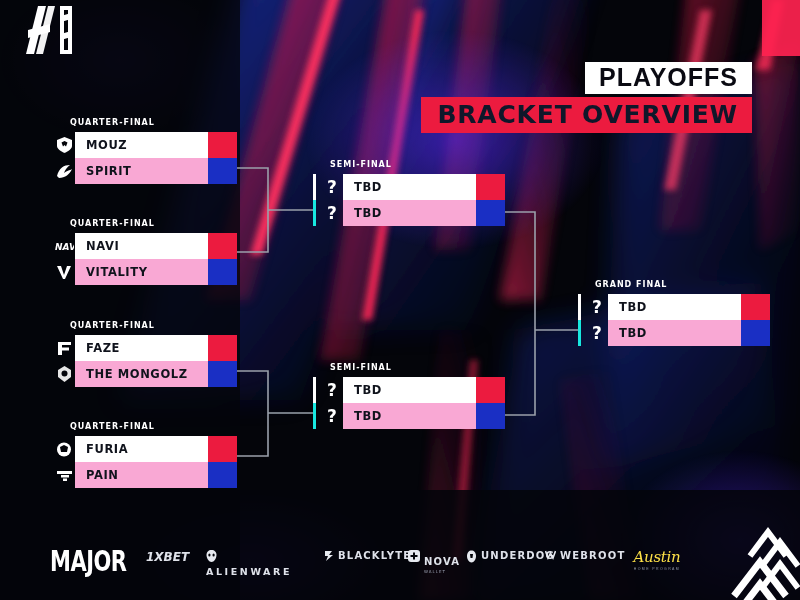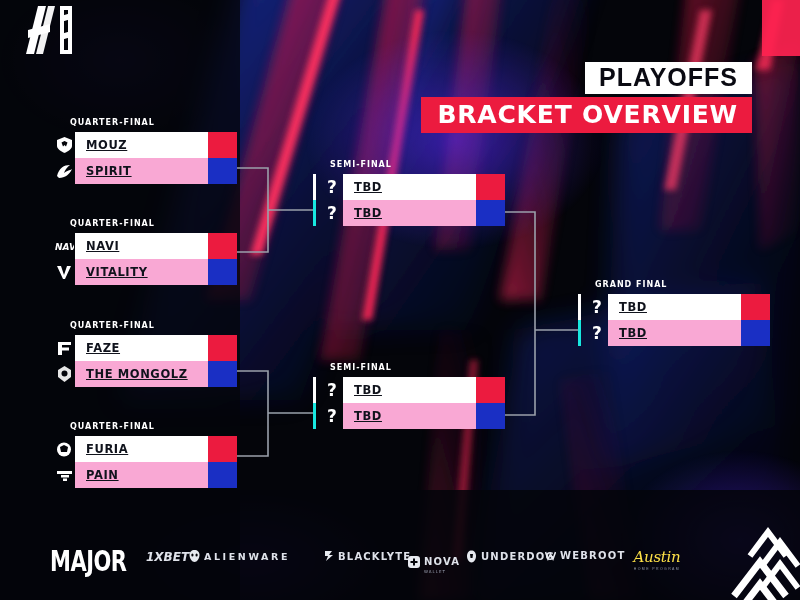--- a/index.html
+++ b/index.html
@@ -22,21 +22,21 @@
 
   
   .title-wrap { position:absolute; right:48px; top:62px; text-align:right; }
   .title-playoffs {
     display:inline-block; background:#ffffff; color:#0a0a12;
     font-size:25px; font-weight:bold; letter-spacing:1.0px;
     padding:3px 14px 4px 14px; line-height:1;
     font-family:Liberation Sans, sans-serif;
   }
   .title-bracket {
-    display:block; background:#ec1b3f; color:#ffffff;
+    display:block; background:#ec1b3f; color:#0f172a;
     font-size:25px; font-weight:bold; letter-spacing:0.8px;
     padding:5px 14px 6px 16px; line-height:1; margin-top:3px;
     font-family:"DejaVu Sans", sans-serif;
   }
 
   
   .match { position:absolute; }
   .round-label {
     color:#ffffff; font-size:8px; font-weight:bold;
     letter-spacing:1.0px; margin-bottom:5px; margin-left:17px;
@@ -51,21 +51,21 @@
   .logo-cell { flex:1; display:flex; align-items:center; justify-content:center; }
   .logo-cell svg { display:block; }
   .qmark { color:#ffffff; font-size:17px; font-weight:bold;
     font-family:"DejaVu Sans", sans-serif; line-height:1; }
 
   .rows { flex:1; display:flex; flex-direction:column; }
   .row { display:flex; align-items:center; height:26px; }
   .row .name {
     flex:1; font-size:11.5px; font-weight:bold; letter-spacing:0.6px;
     padding-left:11px; color:#10131c;
-    font-family:"DejaVu Sans", sans-serif; white-space:nowrap;text-decoration:underline;
+    font-family:"DejaVu Sans", sans-serif; white-space:nowrap;
   }
   .row.top { background:#ffffff; }
   .row.bot { background:#f9a8d4; }
   .score { width:29px; align-self:stretch; }
   .row.top .score { background:#ec1b3f; }
   .row.bot .score { background:#1a2fc4; }
 
   
   #lines { position:absolute; inset:0; width:800px; height:600px; }
 
@@ -73,21 +73,21 @@
   .sponsor-bar { position:absolute; left:0; right:0; bottom:0; height:74px; }
   .major {
     position:absolute; left:50px; top:20px;
     color:#fff; font-size:21px; font-weight:bold; letter-spacing:-0.5px;
     font-family:"DejaVu Sans", sans-serif;
     transform:scaleY(1.32); transform-origin:left top;
   }
   .sponsor {
     position:absolute; top:24px; color:#dfe2ea;
     font-family:"DejaVu Sans", sans-serif; white-space:nowrap;
-    display:flex; align-items:center; gap:4px;
+    display:flex; gap:4px;
   }
   .sp-txt { font-size:10px; font-weight:bold; letter-spacing:1.2px; }
   .sp-sub { font-size:4px; letter-spacing:1px; color:#9aa0b0; display:block; }
   .sp-italic { font-style:italic; font-size:12px; font-weight:bold; letter-spacing:0; }
   .sp-thin { font-size:9.5px; font-weight:bold; letter-spacing:2.6px; }
   .austin { position:absolute; top:22px; text-align:center; }
   .austin .nm { font-size:15px; font-style:italic; color:#fde047;
     font-family:"DejaVu Serif", serif; letter-spacing:-0.3px; }
   .austin .sb { font-size:3.5px; letter-spacing:1.4px; color:#8e94a4; margin-top:1px; }
 
@@ -397,21 +397,21 @@
   </div>
 
   <div class="sponsor-bar">
 
     <div class="major">MAJOR</div>
 
     <div class="sponsor" style="left:146px;">
       <span class="sp-italic">1XBET</span>
     </div>
 
-    <div class="sponsor" style="left:189px;">
+    <div class="sponsor" style="left:206px;flex-direction:column;">
       <svg width="11" height="12" viewBox="0 0 11 12">
         <path d="M5.5,0 C8.5,0 10.5,2 10.5,5 C10.5,8.5 8,12 5.5,12 C3,12 0.5,8.5 0.5,5 C0.5,2 2.5,0 5.5,0 Z" fill="#e7eaf0"></path>
         <ellipse cx="3.4" cy="5" rx="1.1" ry="1.6" fill="#04050a"></ellipse>
         <ellipse cx="7.6" cy="5" rx="1.1" ry="1.6" fill="#04050a"></ellipse>
       </svg>
       <span class="sp-thin">ALIENWARE</span>
     </div>
 
     <div class="sponsor" style="left:324px;">
       <svg width="10" height="12" viewBox="0 0 10 12">

